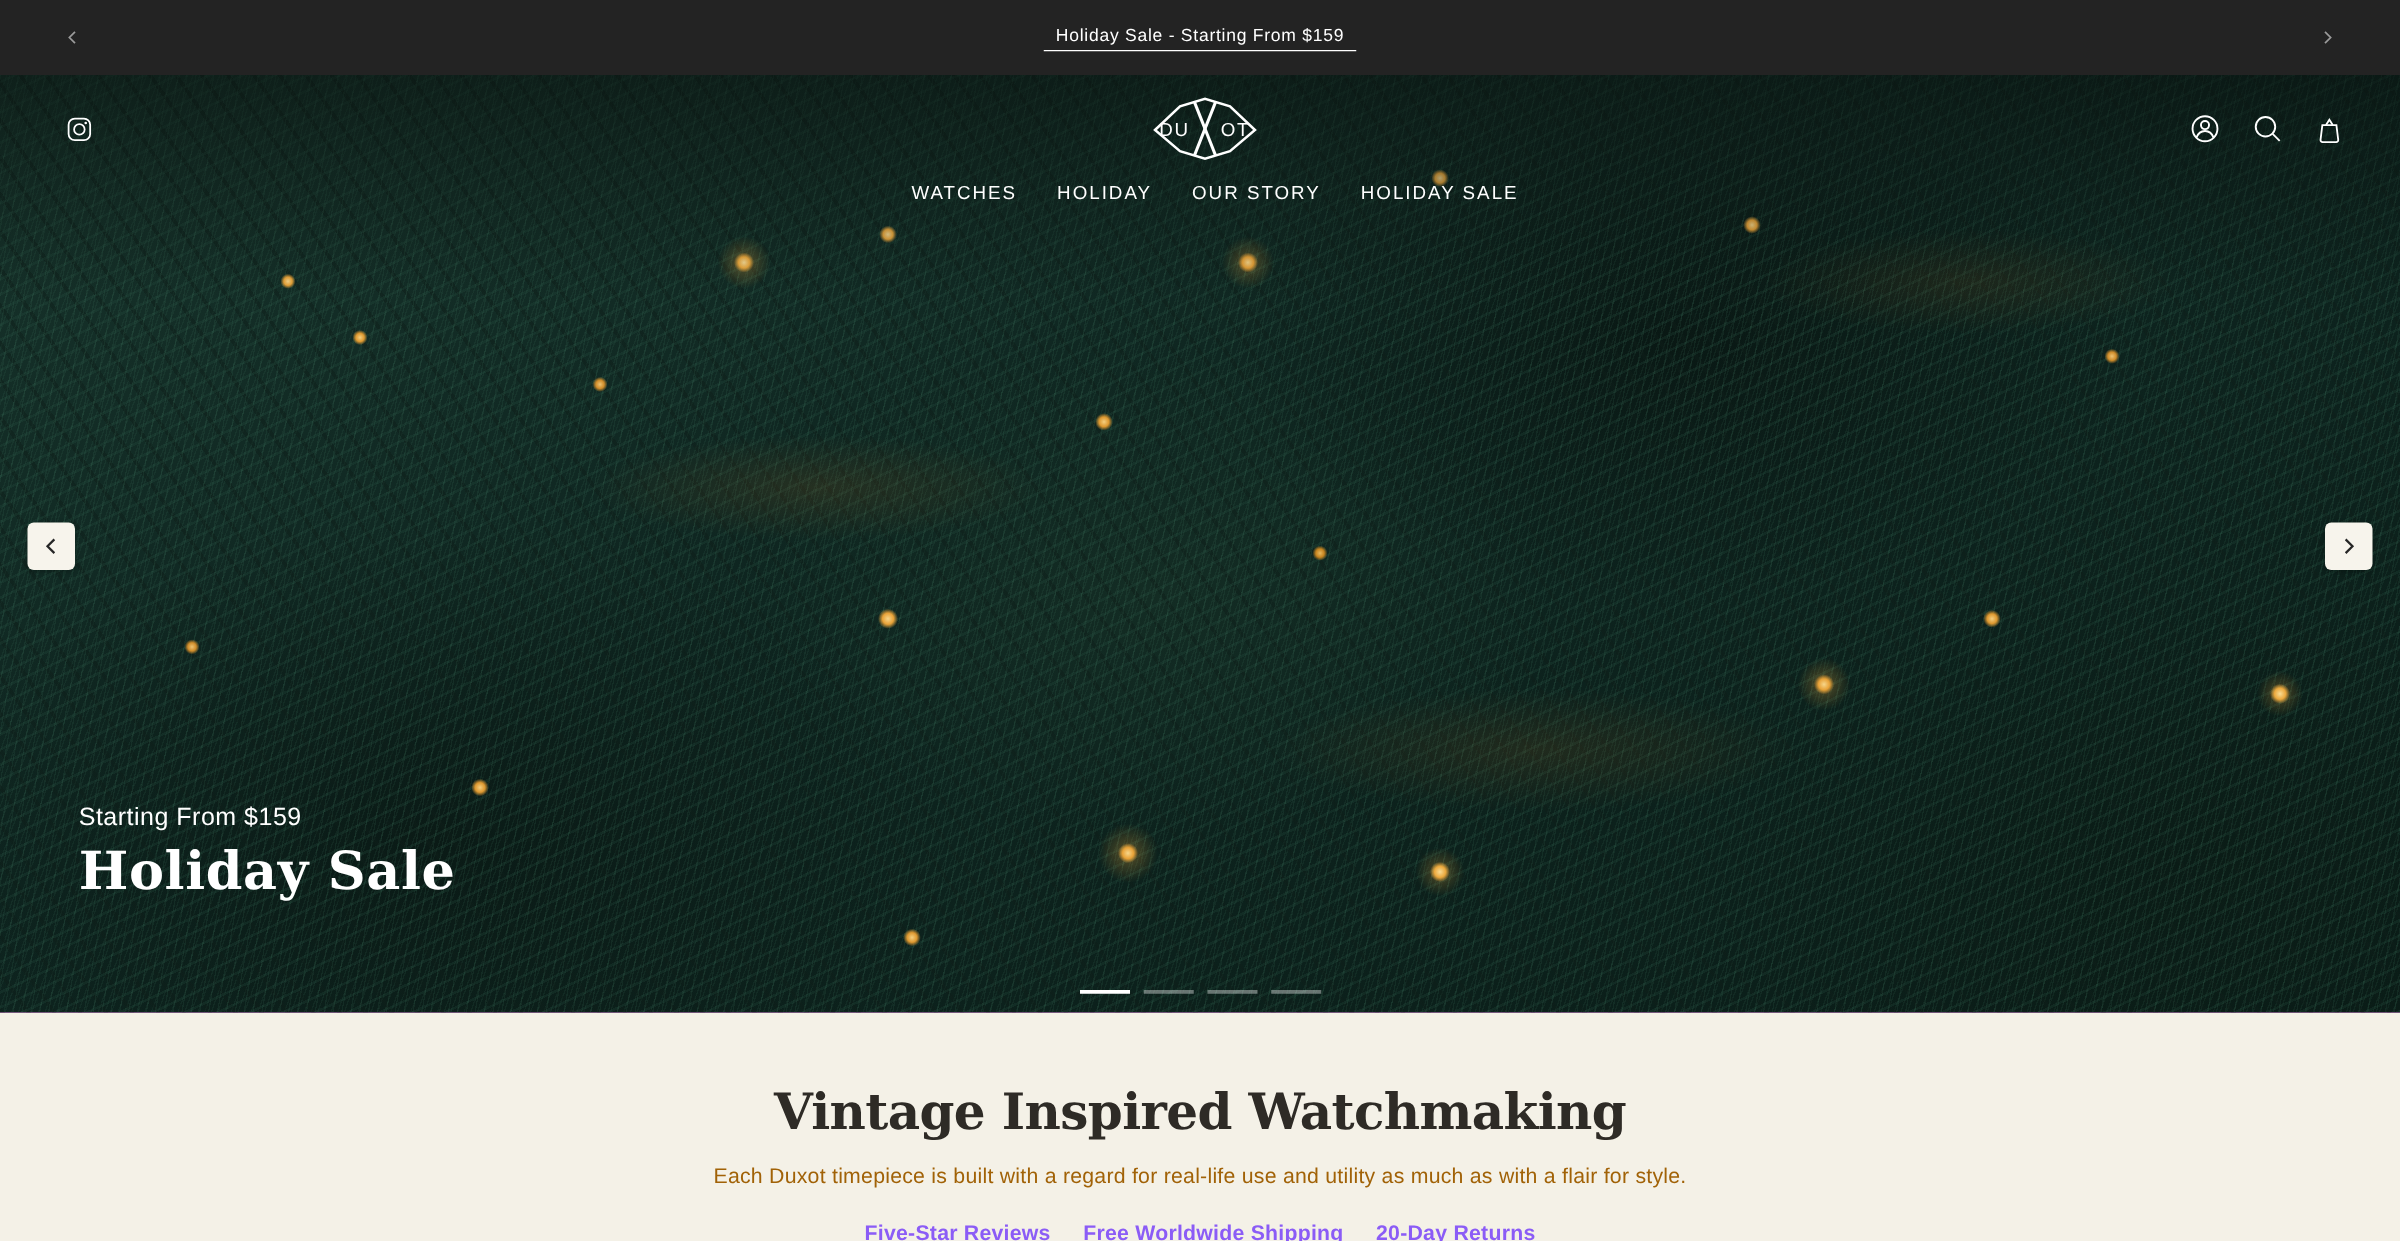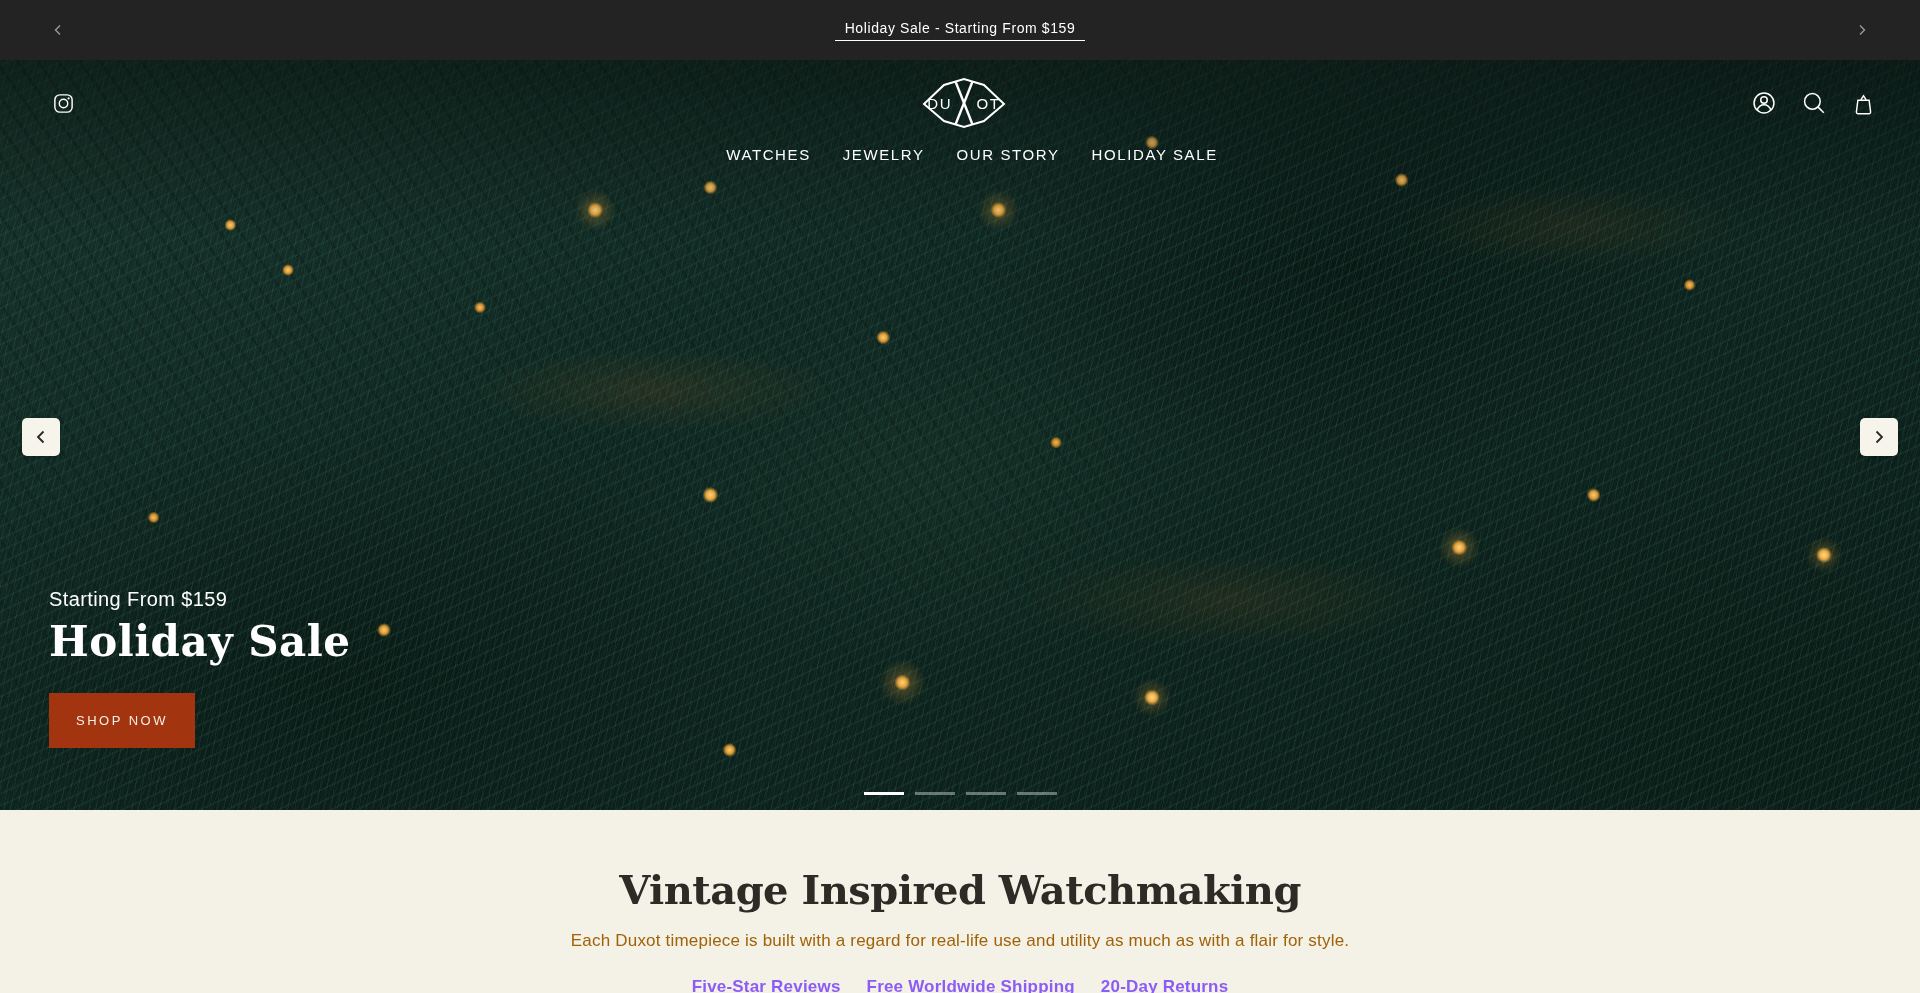--- a/index.html
+++ b/index.html
@@ -100,21 +100,21 @@
   .carousel-arrow {
     position:absolute; z-index:6; top:358px; width:38px; height:38px;
     background:#F7F4EC; border:none; border-radius:5px; cursor:pointer;
     display:flex; align-items:center; justify-content:center;
     box-shadow:0 1px 4px rgba(0,0,0,.25);
   }
   .carousel-arrow.left { left:22px; }
   .carousel-arrow.right { right:22px; }
 
   
-  .hero-content { position:absolute; z-index:5; left:49px; bottom:62px;margin-top:16px; }
+  .hero-content { position:absolute; z-index:5; left:63px; bottom:62px;margin-top:16px; }
   .hero-eyebrow { color:#fff; font-size:20px; letter-spacing:.4px; }
   .hero-title {
     font-family:"DejaVu Serif", serif; font-weight:700; color:#fff;
     font-size:42px; line-height:1.1; margin:8px 0 28px; letter-spacing:.5px;
   }
   .hero-cta {
     display:inline-block; background:#A23410; color:#F6EFE3; text-decoration:none;
     font-size:13px; letter-spacing:2.5px; padding:20px 27px; cursor:pointer; border:none;
   }
 
@@ -197,40 +197,39 @@
         <svg width="25" height="25" viewBox="0 0 24 24" fill="none" stroke="#ffffff" stroke-width="1.4">
           <path d="M6.6 8.8 H17.4 L18.8 20 A1.6 1.6 0 0 1 17.2 21.8 H6.8 A1.6 1.6 0 0 1 5.2 20 Z"></path>
           <polyline points="9.4,8.6 12,4.6 14.6,8.6"></polyline>
         </svg>
       </button>
     </div>
   </header>
 
   <nav class="main-nav">
     <a>WATCHES</a>
-    <a>JEWELRY</a>
+    <a>HOLIDAY</a>
     <a>OUR STORY</a>
     <a>HOLIDAY SALE</a>
   </nav>
 
   <button class="carousel-arrow left">
     <svg width="16" height="16" viewBox="0 0 16 16" fill="none" stroke="#262626" stroke-width="1.8">
         <polyline points="10.5,2.5 5,8 10.5,13.5"></polyline>
       </svg>
   </button>
   <button class="carousel-arrow right">
     <svg width="16" height="16" viewBox="0 0 16 16" fill="none" stroke="#262626" stroke-width="1.8">
         <polyline points="5.5,2.5 11,8 5.5,13.5"></polyline>
       </svg>
   </button>
 
   <div class="hero-content">
     <p class="hero-eyebrow">Starting From $159</p>
     <h1 class="hero-title">Holiday Sale</h1>
-    <a class="hero-cta">SHOP NOW</a>
   </div>
 
   <div class="pagination">
     <button class="page-bar active"></button>
     <button class="page-bar"></button>
     <button class="page-bar"></button>
     <button class="page-bar"></button>
   </div>
 </section>
 

